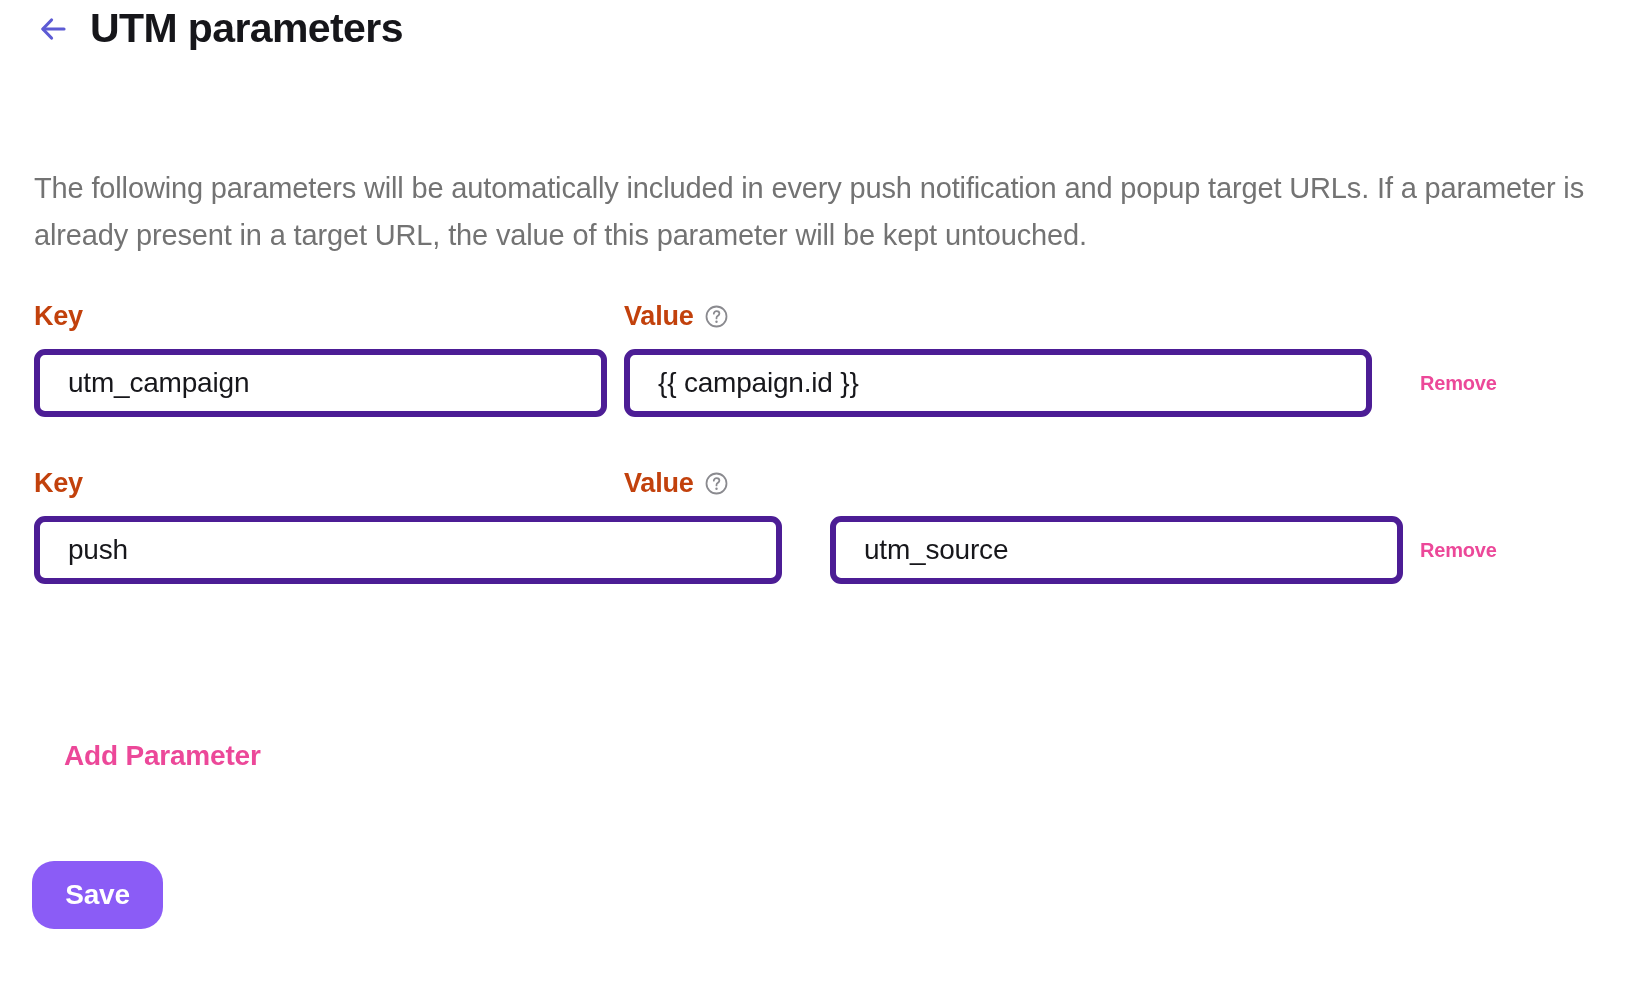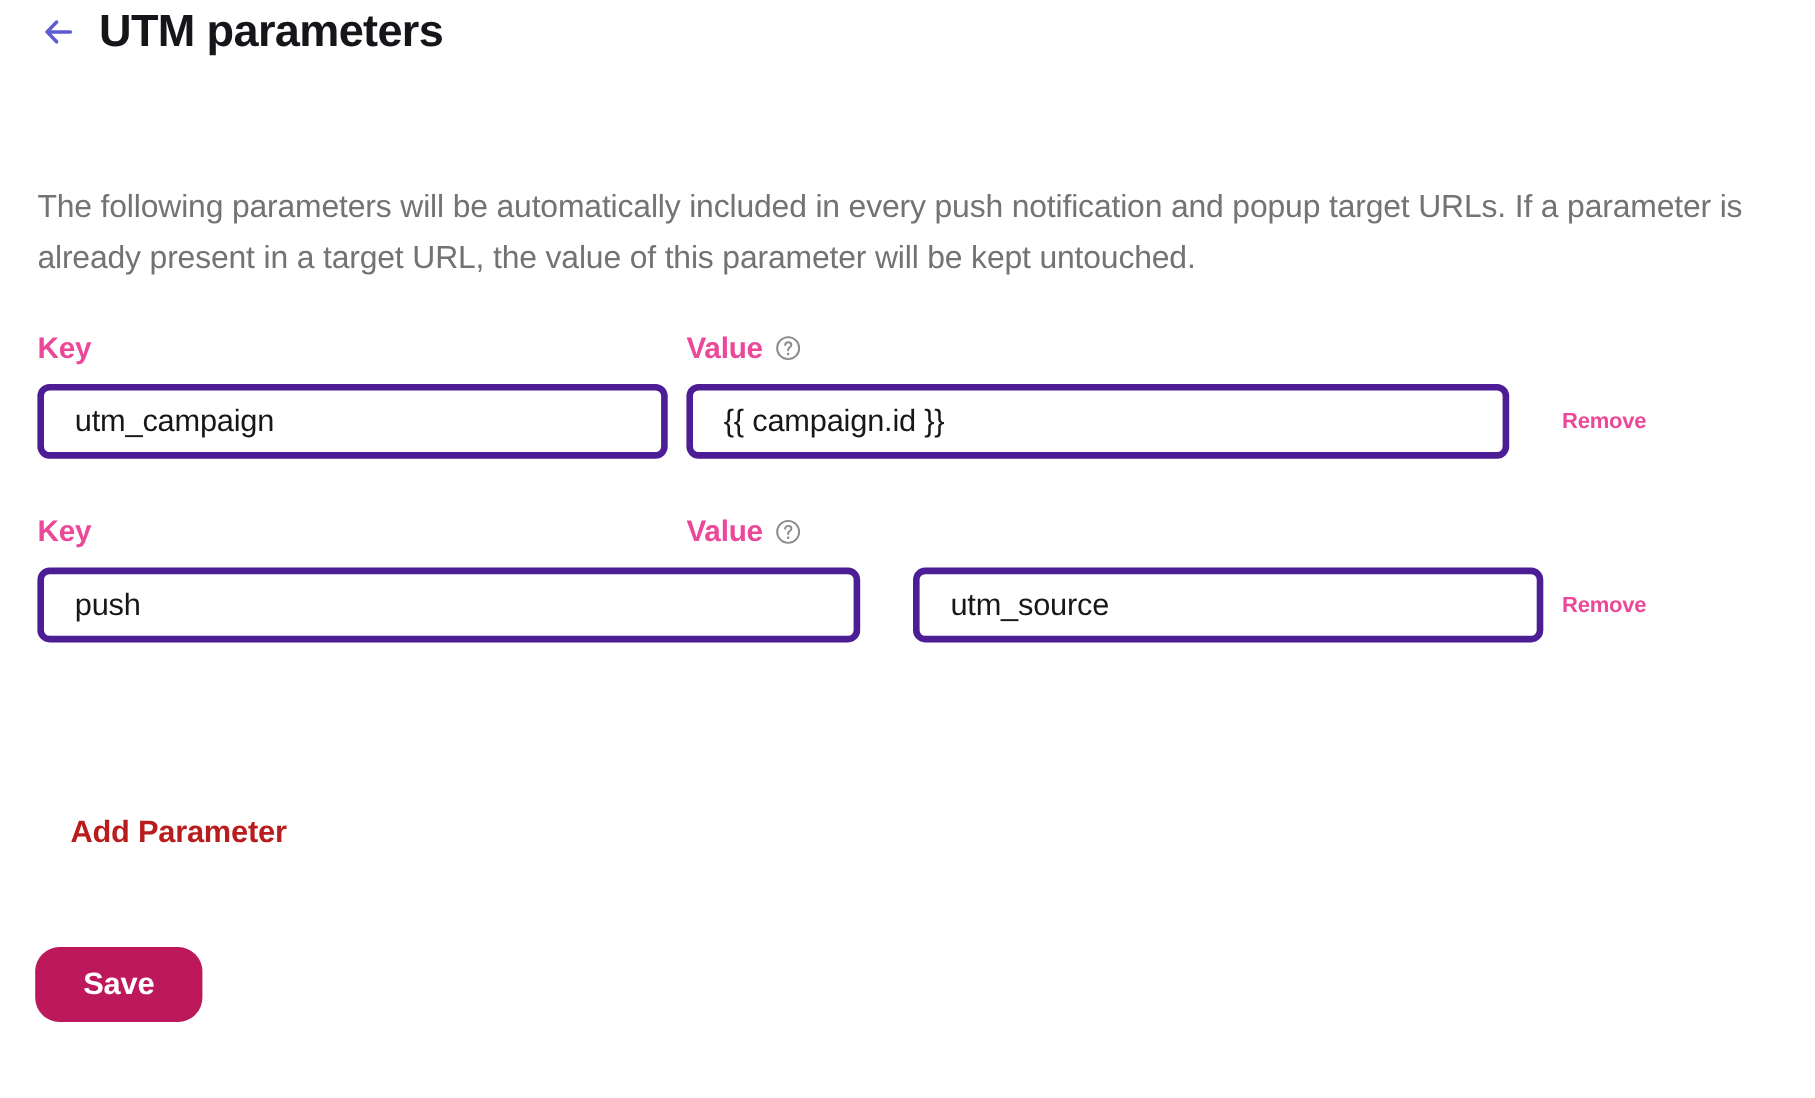--- a/index.html
+++ b/index.html
@@ -44,21 +44,21 @@
   }
 
   
   .rows { position: absolute; left: 34px; top: 296px; width: 1590px; }
   .param-row { position: relative; margin-bottom: 46px; }
 
   .labels { display: flex; align-items: center; height: 40px; }
   .label {
     font-size: 27px;
     font-weight: bold;
-    color: #ec4899;
+    color: #c2410c;
     letter-spacing: -0.2px;
     display: flex; align-items: center; gap: 10px;
   }
   .label.key-label  { width: 590px; }
   .label.value-label{ width: 760px; }
 
   .help-icon { display: inline-flex; align-items: center; cursor: pointer; }
   .help-icon svg { display: block; }
 
   .fields { display: flex; align-items: center; margin-top: 13px; }
@@ -86,32 +86,32 @@
     background: none; border: none; padding: 0;
     font-family: "Liberation Sans", sans-serif;
     white-space: nowrap;
   }
 
   
   .add-param {
     position: absolute; left: 64px; top: 740px;
     font-size: 28px;
     font-weight: bold;
-    color: #b91c1c;
+    color: #ec4899;
     letter-spacing: -0.2px;
     cursor: pointer;
     background: none; border: none; padding: 0;
     font-family: "Liberation Sans", sans-serif;
   }
 
   
   .save-btn {
     position: absolute; left: 32px; top: 861px;
-    width: 152px; height: 68px;
-    background: #be185d;
+    width: 131px; height: 68px;
+    background: #8b5cf6;
     color: #ffffff;
     border: none;
     border-radius: 22px;
     font-family: "Liberation Sans", sans-serif;
     font-size: 28px;
     font-weight: bold;
     letter-spacing: -0.2px;
     cursor: pointer;
   }
 </style>

